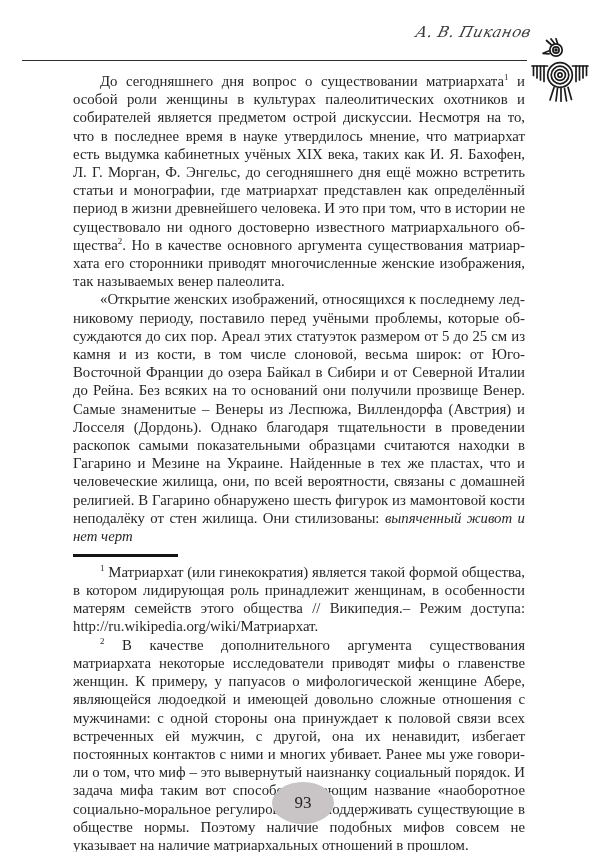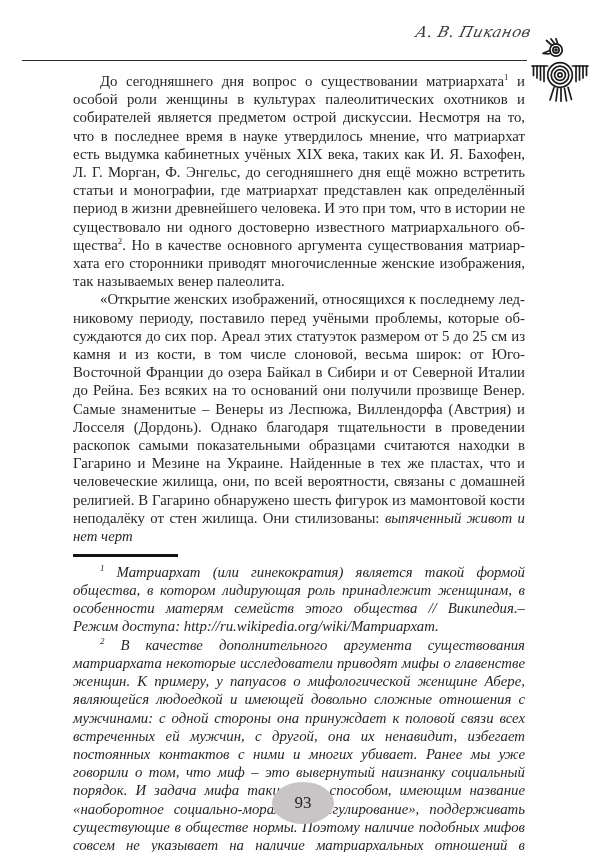--- a/index.html
+++ b/index.html
@@ -47,21 +47,20 @@
     width:105px;height:2.6px;background:#141414;
     margin:9px 0 6px 0;
   }
   .footnote{
     margin:0;
     text-align:justify;
     text-indent:15px;
     font-size:12.8px;
     line-height:16.4px;
     hyphens:manual;
-    font-style:italic;
   }
   .page-badge{
     position:absolute;left:272px;top:782px;
     width:62px;height:42px;
     border-radius:50%;
     background:#c9c5c6;
     display:flex;align-items:center;justify-content:center;
     font-size:17px;color:#242424;
   }
 </style>

